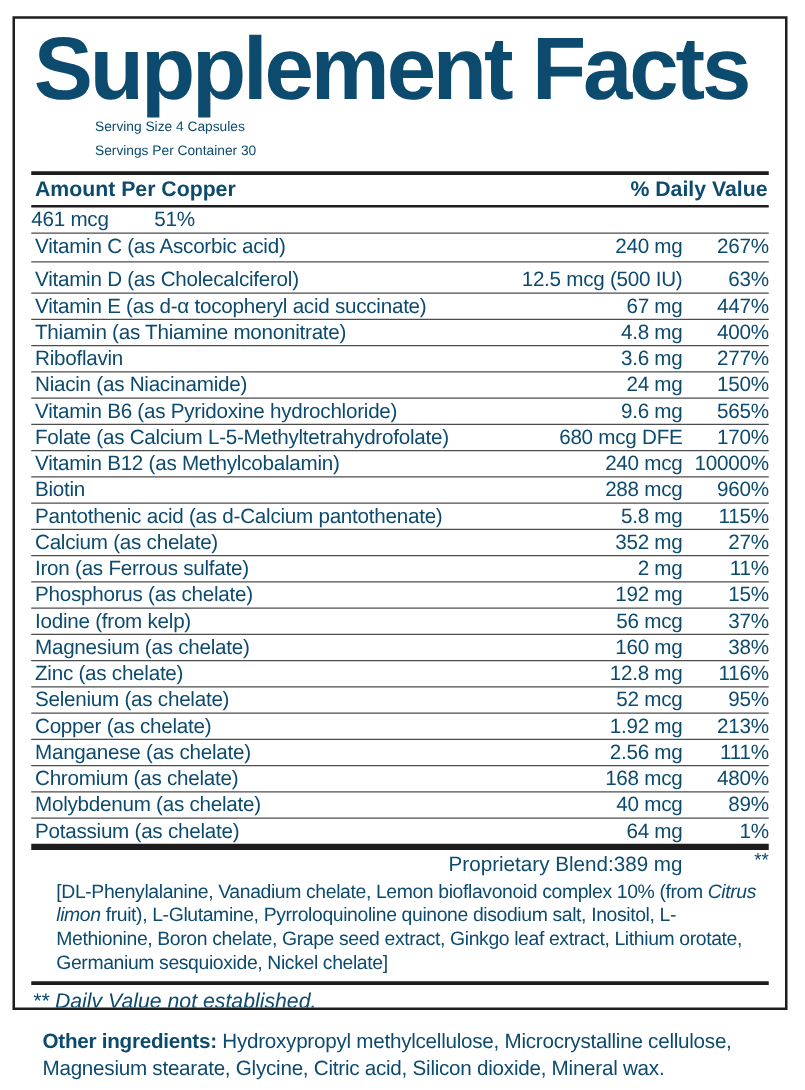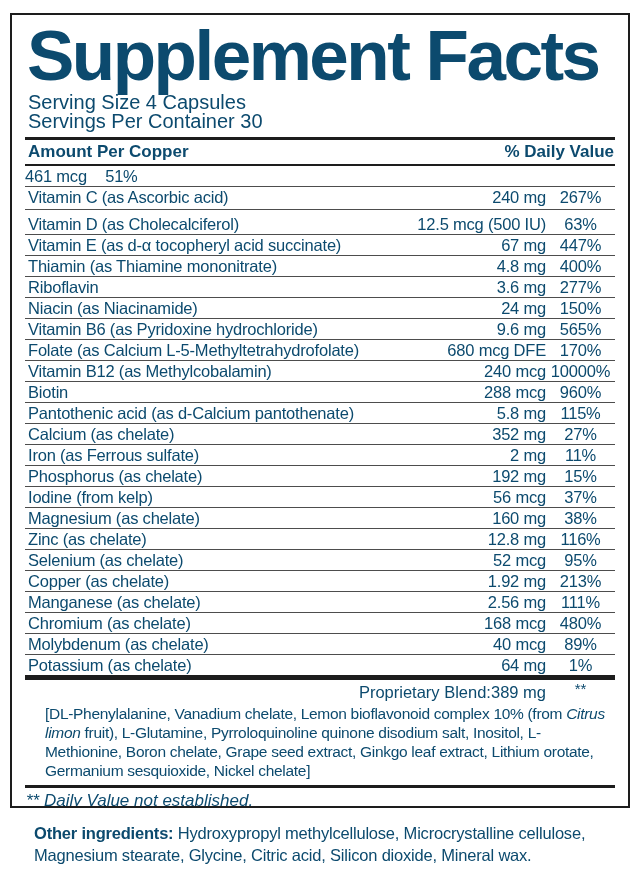--- a/index.html
+++ b/index.html
@@ -29,24 +29,25 @@
   }
   .panel-title {
     font-size: 71px;
     font-weight: bold;
     letter-spacing: -2.5px;
     line-height: 0.98;
     margin: 6px 0 2px 2px;
     white-space: nowrap;
   }
   .serving-info {
-    font-size: 20px;
+    font-size: 11px;
     line-height: 19.5px;
     padding-left: 3px;
     margin-bottom: 5px;
+    margin-left: 48px;
   }
   .bar {
     background: #1d1d1d;
   }
   .bar-thick { height: 3.5px; }
   .bar-heavy { height: 4.5px; }
   .bar-foot  { height: 3px; }
   .header-row {
     display: flex;
     justify-content: space-between;
@@ -74,21 +75,21 @@
     flex: 1;
     padding-left: 3px;
     white-space: nowrap;
   }
   .cell-amount {
     text-align: center;
     white-space: nowrap;
   }
   .cell-dv {
     width: 69px;
-    text-align: center;
+    text-align: right;
     white-space: nowrap;
   }
   .blend-row {
     display: flex;
     align-items: baseline;
     font-size: 16.5px;
     line-height: 21px;
     padding: 2px 0 1px 0;
   }
   .blend-row .cell-name { font-weight: normal; text-align: right; }

